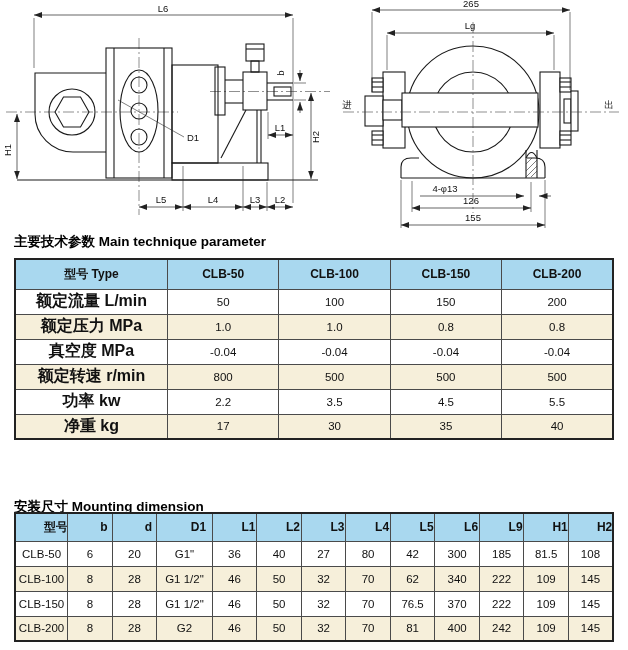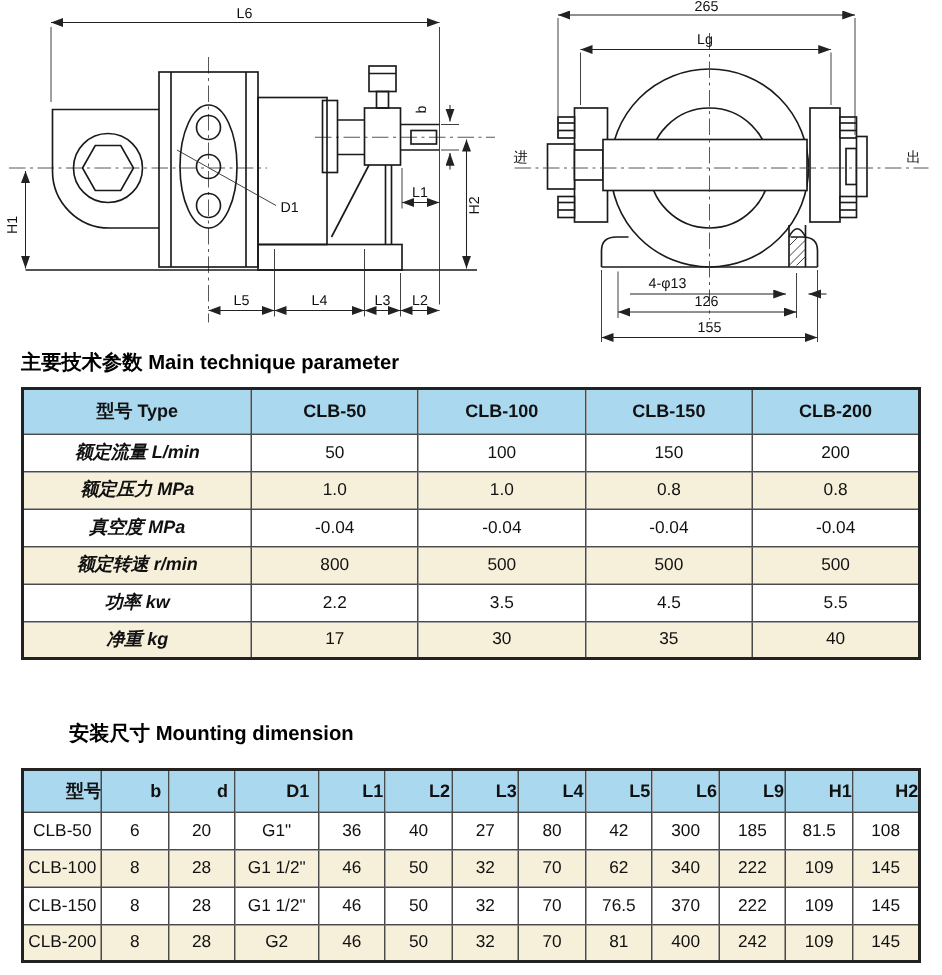--- a/index.html
+++ b/index.html
@@ -12,32 +12,32 @@
   #dw1{left:0;}
   #dw2{left:335px;}
   svg .ln{stroke:#1a1a1a;stroke-width:1.1;fill:none;}
   svg .lnf{stroke:#1a1a1a;stroke-width:1.1;fill:#fff;}
   svg .thin{stroke:#2a2a2a;stroke-width:0.6;fill:none;}
   svg .cl{stroke:#444;stroke-width:0.6;fill:none;stroke-dasharray:11 3 2 3;}
   svg .dim{stroke:#222;stroke-width:0.7;fill:none;}
   svg text{font-family:"Liberation Sans",sans-serif;font-size:9.5px;fill:#111;}
   .sec-title{position:absolute;left:14px;margin:0;font-size:13.5px;font-weight:bold;color:#000000;}
   .sec-title.t1{top:233px;}
-  .sec-title.t2{top:480px;margin-left:32px;}
+  .sec-title.t2{top:498px;}
   table{position:absolute;left:14px;width:600px;border-collapse:collapse;table-layout:fixed;
         border:2px solid var(--outer-c);background:#fff;}
   #param-table{top:258px;}
   #mount-table{top:512px;}
   th,td{border:1px solid var(--border-c);text-align:center;vertical-align:middle;padding:0;
         font-size:11.5px;color:#111;overflow:hidden;white-space:nowrap;}
   th{background:var(--header-bg);font-weight:bold;font-size:12px;height:30px;}
   td{height:25px;}
   tbody tr:nth-child(even) td{background:var(--alt-bg);}
   #param-table th:first-child{width:25.5%;}
-  #param-table td:first-child{font-weight:bold;font-size:12px;font-style:italic;}
+  #param-table td:first-child{font-weight:bold;font-size:16px;}
   #mount-table th:first-child{width:8.8%;}
   #mount-table th:nth-child(4){width:9.3%;}
   #mount-table th{height:28px;padding-left:28px;}
 </style>
 </head>
 <body>
 
 <div class="page">
 
   <div class="drawings">

